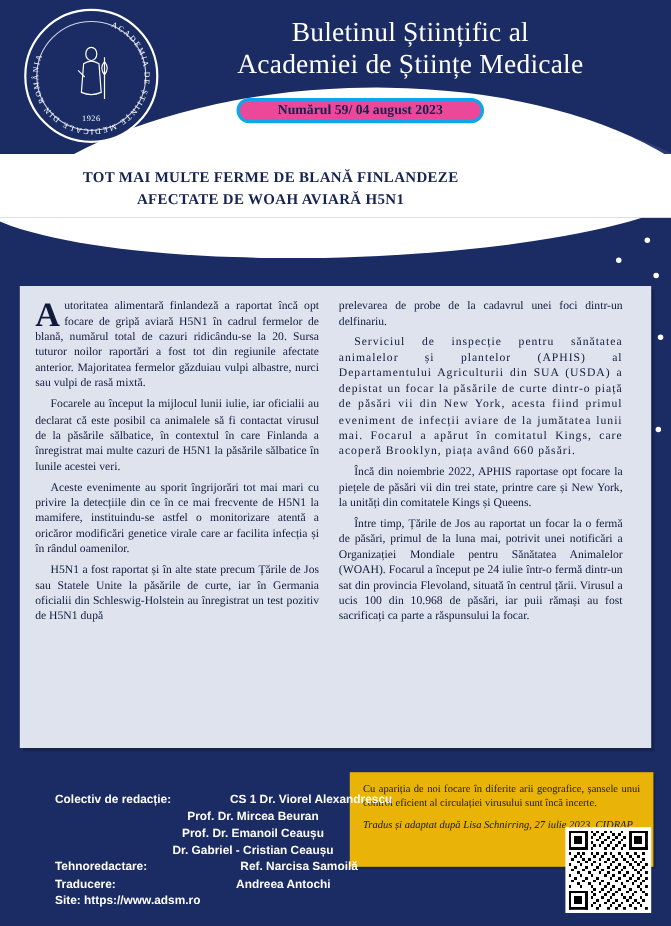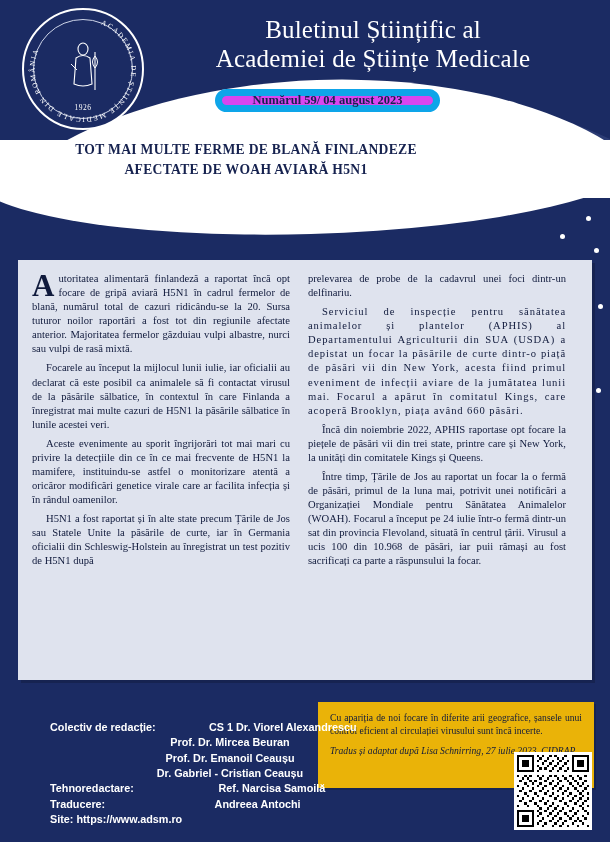--- a/index.html
+++ b/index.html
@@ -80,37 +80,37 @@
     font-weight: normal;
     font-family: "Liberation Serif", serif;
     line-height: 1.15;
     letter-spacing: 0.2px;
   }
   .issue-pill {
     position: absolute;
     left: 215px; top: 89px;
     width: 225px; height: 23px;
     border-radius: 12px;
-    background: #d946ef;
-    border: 7px solid #0ea5e9;
+    background: #ec4899;
+    border: 3px solid #0ea5e9;
     color: #16224f;
     font-size: 12.5px;
     font-weight: bold;
     display: flex; align-items: center; justify-content: center;
     font-family: "Liberation Serif", serif;
   }
 
   
   .headline {
     position: absolute;
     left: 0; top: 140px;
     width: 492px; height: 62px;
     background: #ffffff;
     display: flex; flex-direction: column;
-    align-items: center; 
+    align-items: center; justify-content: center;
     text-align: center;
   }
   .headline div {
     color: #16224f;
     font-size: 13.6px;
     font-weight: bold;
     letter-spacing: 0.3px;
     line-height: 1.45;
     font-family: "Liberation Serif", serif;
   }

